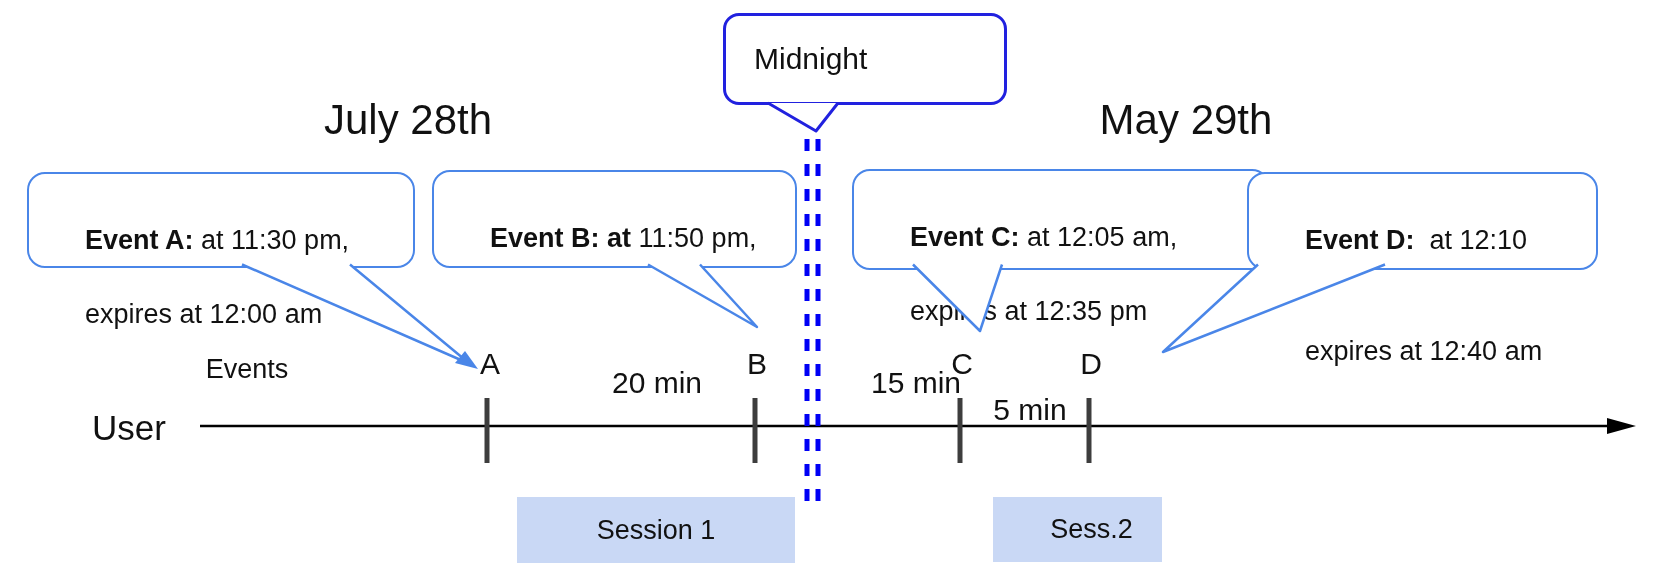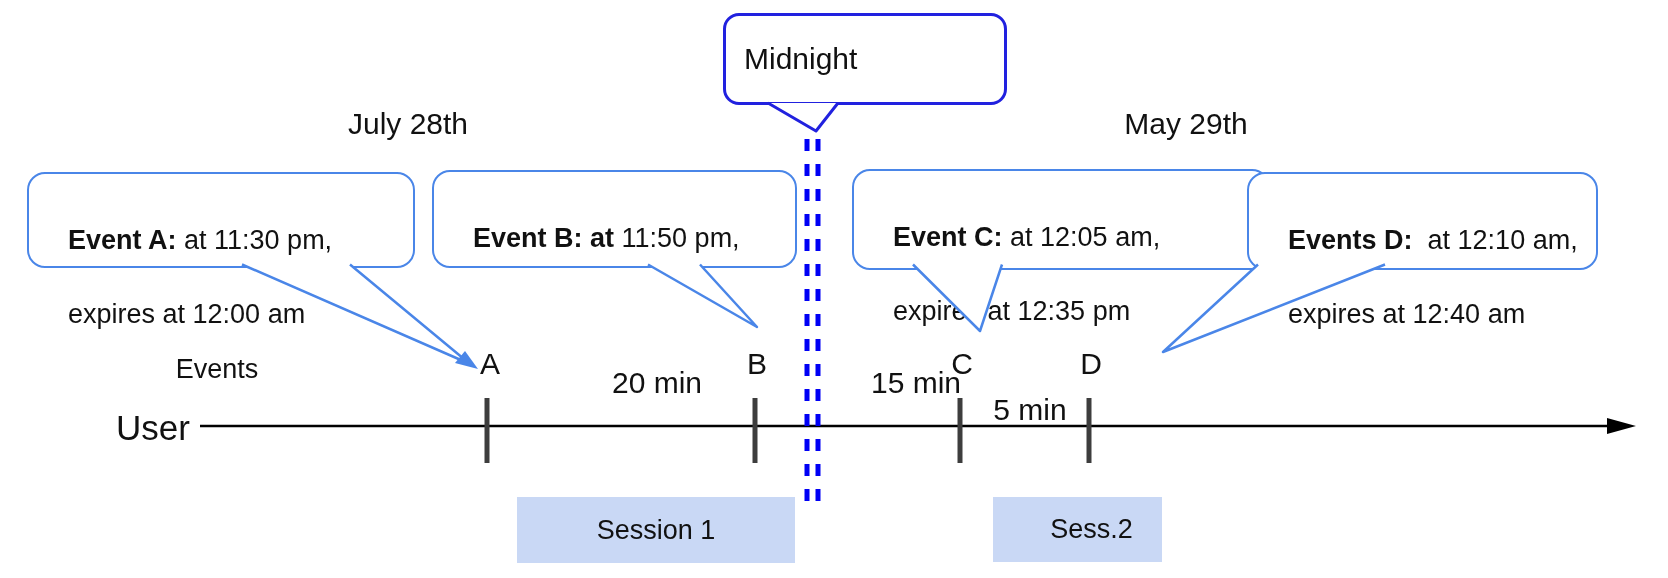--- a/index.html
+++ b/index.html
@@ -3,46 +3,46 @@
 <meta charset="utf-8">
 <style>
   html,body{margin:0;padding:0;background:#fff;}
   #stage{
     position:relative;width:1668px;height:578px;background:#ffffff;overflow:hidden;
     font-family:"Liberation Sans", sans-serif;color:var(--text-black,#111);
   }
   .abs{position:absolute;}
   .centered{transform:translateX(-50%);white-space:nowrap;}
 
-  .date-label{font-size:30px;top:107px;}
+  .date-label{font-size:42px;top:96px;}
   .midnight-bubble{
     left:723px;top:13px;width:284px;height:92px;box-sizing:border-box;
     border:3px solid var(--midnight-border,#2121df);border-radius:16px;background:#fff;
-    display:flex;align-items:center;padding-left:18px;font-size:30px;z-index:3;
+    display:flex;align-items:center;padding-left:28px;font-size:30px;z-index:3;
   }
 
   .event-bubble{
     box-sizing:border-box;background:#fff;border:2.5px solid var(--bubble-border,#4a86e8);
     border-radius:18px;z-index:2;font-size:27px;line-height:37px;
-    padding:11px 18px 0 9px;white-space:pre-wrap;
+    padding:11px 18px 0 26px;white-space:pre-wrap;
   }
   .event-bubble b{font-weight:bold;}
   #bubble-a{left:27px;top:172px;width:388px;height:96px;}
   #bubble-b{left:432px;top:170px;width:365px;height:98px;}
   #bubble-c{left:852px;top:169px;width:418px;height:101px;}
   #bubble-d{left:1247px;top:172px;width:351px;height:98px;}
 
   #overlay{position:absolute;left:0;top:0;z-index:4;pointer-events:none;}
   .tail{fill:#ffffff;stroke:var(--bubble-border,#4a86e8);stroke-width:2.5;stroke-linejoin:round;}
   .mid-tail{fill:#ffffff;stroke:var(--midnight-border,#2121df);stroke-width:3;stroke-linejoin:round;}
   .tick{stroke:var(--tick-gray,#3d3d3d);stroke-width:5;}
   .axis{stroke:#000;stroke-width:2.5;}
   .dash{stroke:var(--dash-blue,#0000f5);stroke-width:5;stroke-dasharray:12 13;}
 
-  .axis-user{left:116px;top:408px;font-size:35px;}
+  .axis-user{left:92px;top:408px;font-size:35px;}
   .axis-events{top:354px;font-size:27px;}
   .tick-letter{top:347px;font-size:30px;}
   .gap-label{font-size:30px;}
 
   .session-box{
     background:var(--session-fill,#c9d8f5);display:flex;align-items:center;justify-content:center;
     font-size:27px;z-index:1;margin-left:37px;
   }
   #session-1{left:480px;top:497px;width:278px;height:66px;}
   #session-2{left:956px;top:497px;width:141px;height:65px;padding-left:28px;}
@@ -64,26 +64,26 @@
     <span>expires at 12:00 am</span>
   </div>
   <div id="bubble-b" class="abs event-bubble">
     <b>Event B: at</b><span> 11:50 pm,</span><br>
   </div>
   <div id="bubble-c" class="abs event-bubble">
     <b>Event C:</b><span> at 12:05 am,</span><br>
     <span>expires at 12:35 pm</span>
   </div>
   <div id="bubble-d" class="abs event-bubble">
-    <b>Events D:</b><span>  at 12:10 am,</span><br>
+    <b>Event D:</b><span>  at 12:10 am,</span><br>
     <span>expires at 12:40 am</span>
   </div>
 
   <div class="abs axis-user">User</div>
-  <div class="abs centered axis-events" style="left:217px;">Events</div>
+  <div class="abs centered axis-events" style="left:247px;">Events</div>
 
   <div class="abs centered tick-letter" style="left:490px;">A</div>
   <div class="abs centered tick-letter" style="left:757px;">B</div>
   <div class="abs centered tick-letter" style="left:962px;">C</div>
   <div class="abs centered tick-letter" style="left:1091px;">D</div>
 
   <div class="abs centered gap-label" style="left:657px;top:366px;">20 min</div>
   <div class="abs centered gap-label" style="left:916px;top:366px;">15 min</div>
   <div class="abs centered gap-label" style="left:1030px;top:393px;">5 min</div>
 

